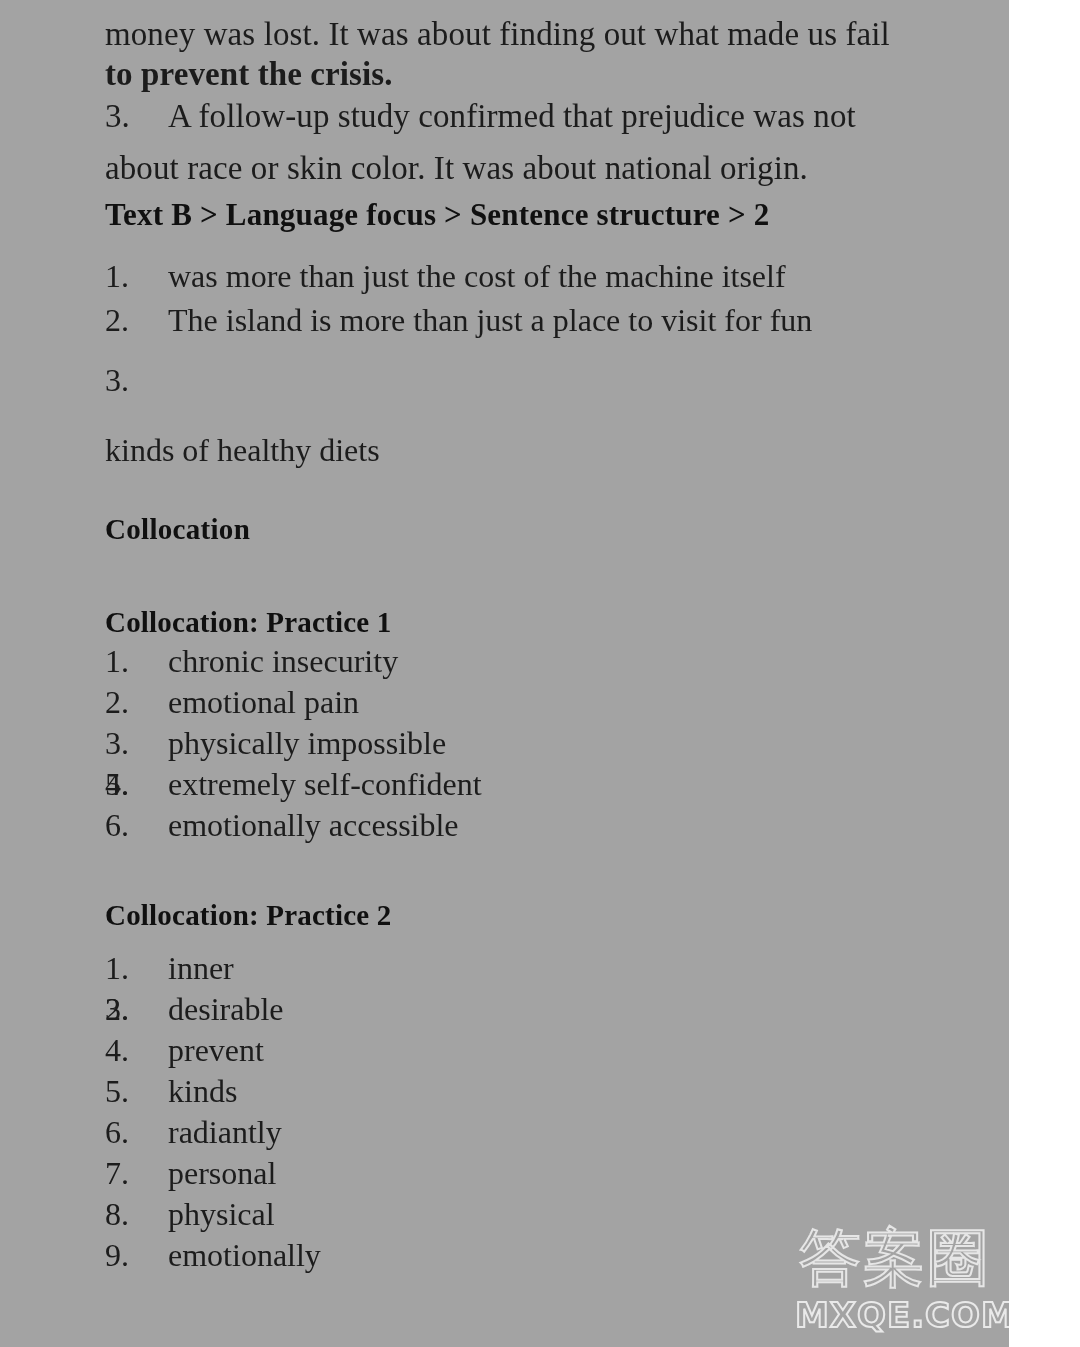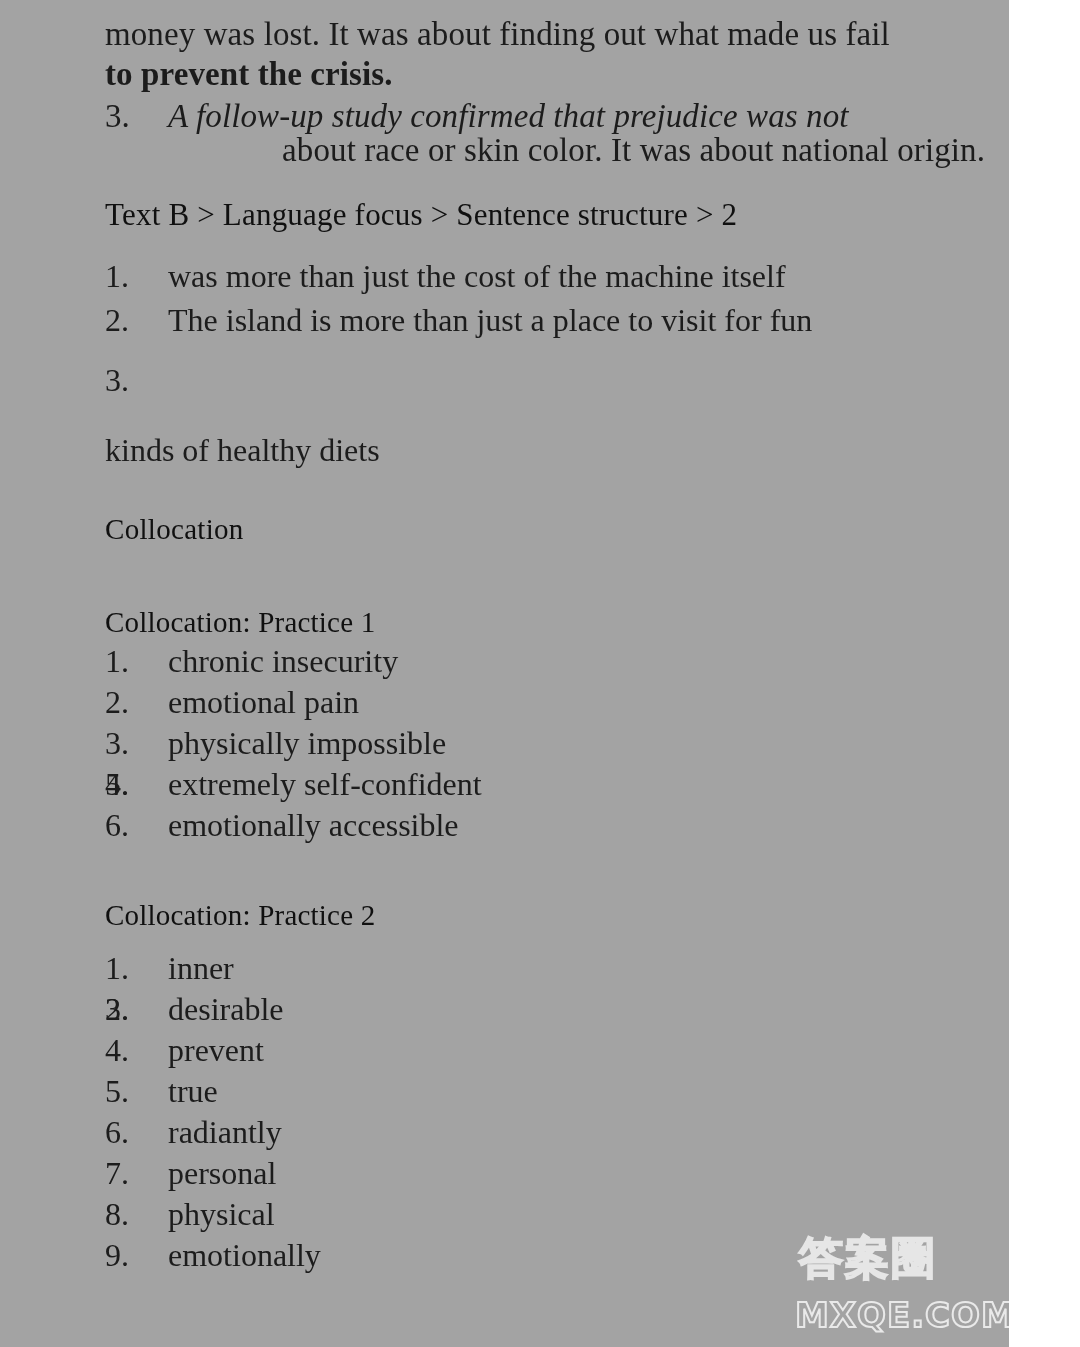--- a/index.html
+++ b/index.html
@@ -29,21 +29,21 @@
     font-size: 33px;
     line-height: 40px;
     letter-spacing: 0.1px;
     color: #1c1c1c;
     white-space: nowrap;
   }
 
   .bold-head {
     position: absolute;
     left: 105px;
-    font-weight: normal;
+    font-weight: bold;
     color: #101010;
     white-space: nowrap;
   }
 
   .breadcrumb-head {
     font-size: 31px;
     line-height: 38px;
     letter-spacing: 0.2px;
   }
 
@@ -111,23 +111,23 @@
     bottom: 10px;
     width: 210px;
     height: 112px;
     pointer-events: none;
     user-select: none;
   }
   #watermark .wm-cjk {
     position: absolute;
     top: 2px;
     left: 8px;
-    font-size: 44px;
+    font-size: 62px;
     line-height: 62px;
-    font-weight: bold;
+    font-weight: normal;
     letter-spacing: 2px;
     color: transparent;
     -webkit-text-stroke: 2px #e6e6e6;
     font-family: "DejaVu Sans", sans-serif;
     white-space: nowrap;
   }
   #watermark .wm-domain {
     position: absolute;
     bottom: 4px;
     left: 4px;
@@ -143,22 +143,22 @@
 </style>
 </head>
 <body>
 
 <div id="page">
 
   <div class="para" style="top:14px;">money was lost. It was about finding out what made us fail</div>
   <div class="para" style="top:54px;font-weight:bold;">to prevent the crisis.</div>
 
   <div class="para" style="top:96px;">3.</div>
-  <div class="para" style="top:96px; left:168px;font-style:italic;">A follow-up study confirmed that prejudice was not</div>
-  <div class="para" style="top:130px;text-align:right;">about race or skin color. It was about national origin.</div>
+  <div class="para" style="top:96px; left:168px;">A follow-up study confirmed that prejudice was not</div>
+  <div class="para" style="top:148px;">about race or skin color. It was about national origin.</div>
 
   <div class="bold-head breadcrumb-head" style="top:196px;">Text B &gt; Language focus &gt; Sentence structure &gt; 2</div>
 
   <ol class="num-list loose" style="top:254px;">
     <li>
       <span class="idx">1.</span>
       <span>was more than just the cost of the machine itself</span>
     </li>
     <li>
       <span class="idx">2.</span>
@@ -214,21 +214,21 @@
     <li>
       <span class="idx">3.</span>
       <span>desirable</span>
     </li>
     <li>
       <span class="idx">4.</span>
       <span>prevent</span>
     </li>
     <li>
       <span class="idx">5.</span>
-      <span>true</span>
+      <span>kinds</span>
     </li>
     <li>
       <span class="idx">6.</span>
       <span>radiantly</span>
     </li>
     <li>
       <span class="idx">7.</span>
       <span>personal</span>
     </li>
     <li>

